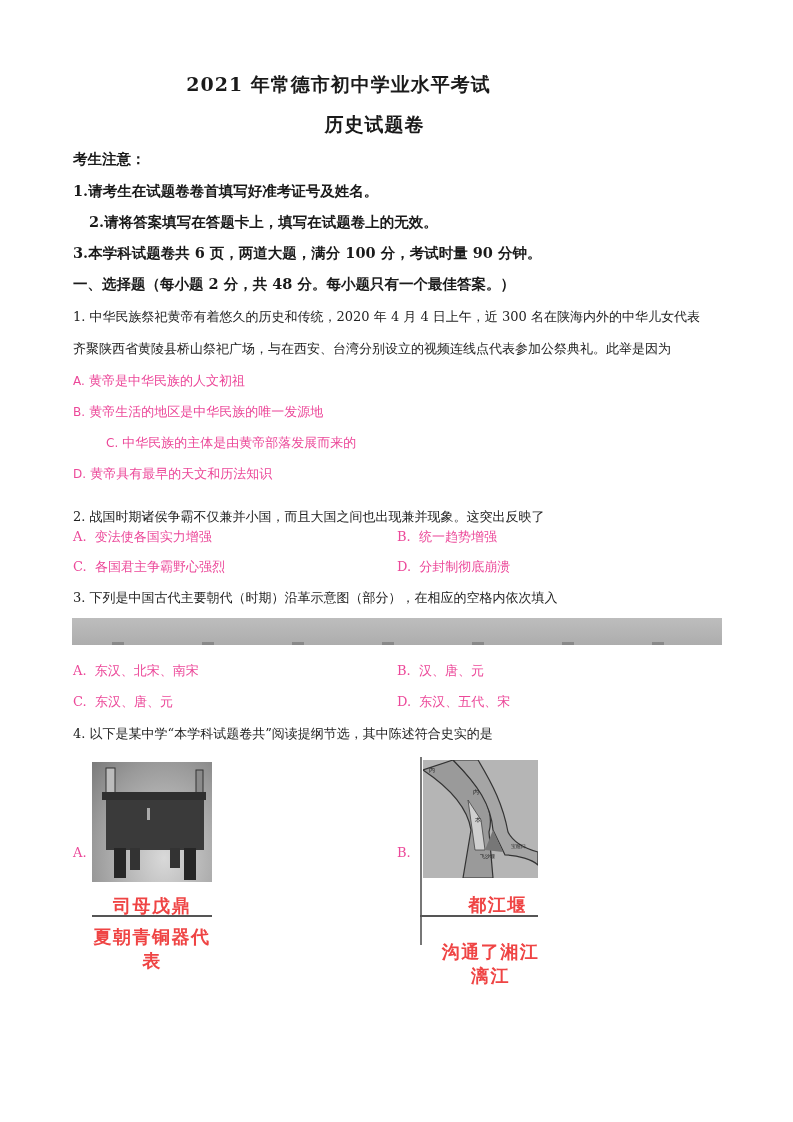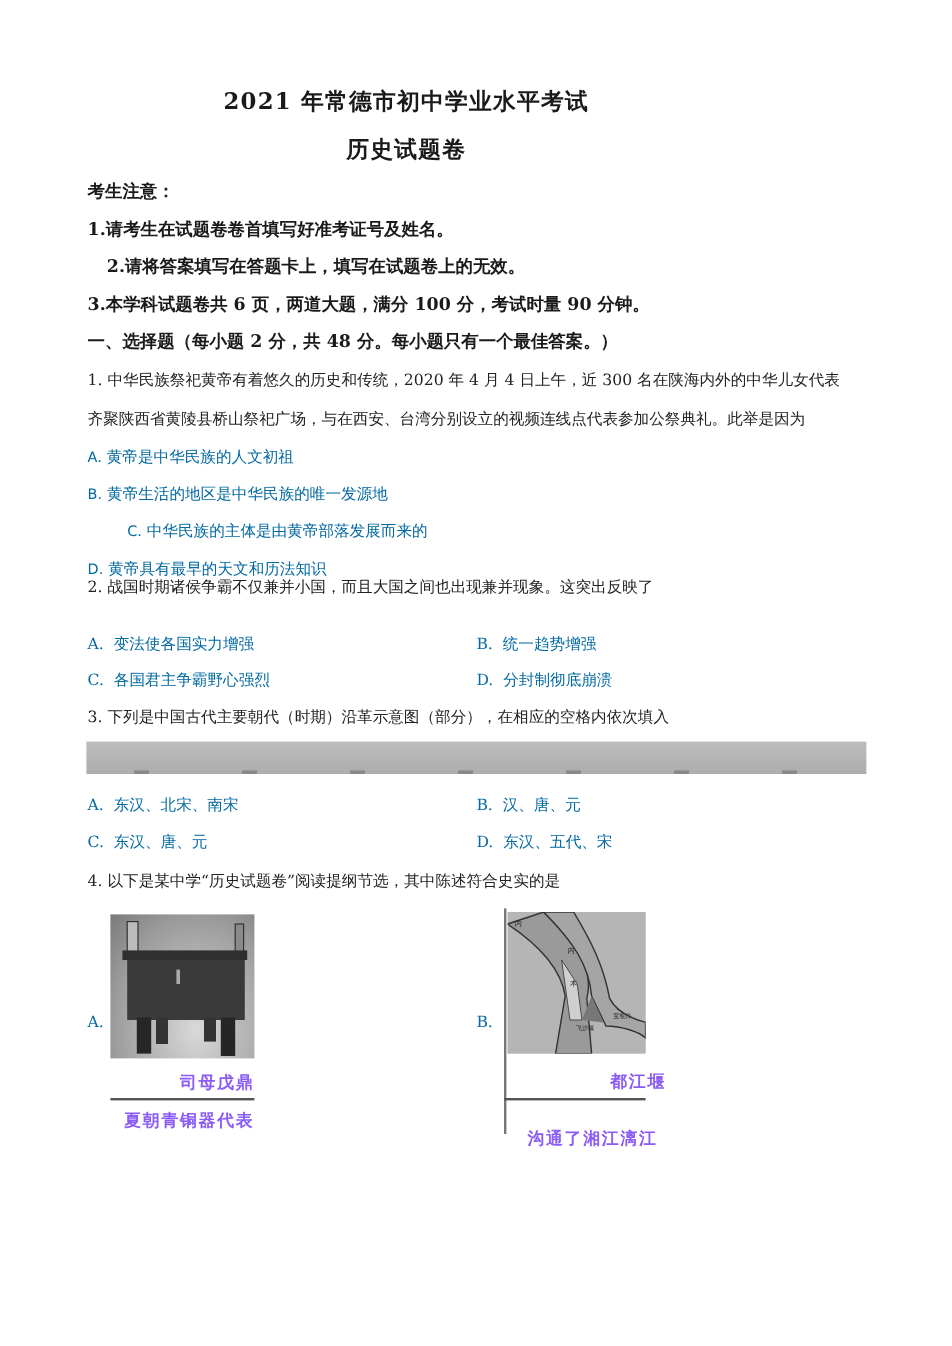--- a/index.html
+++ b/index.html
@@ -2,38 +2,38 @@
 <html><head>
 <meta charset="utf-8">
 <style>
   html, body { margin: 0; padding: 0; background: #ffffff; }
   body { width: 793px; height: 1122px; position: relative; overflow: hidden;
          font-family: "DejaVu Serif", "Liberation Serif", serif; color: #1a1a1a; }
   .abs { position: absolute; white-space: nowrap; }
   .title { font-weight: bold; font-size: 19px; letter-spacing: 1px; width: 677px; text-align: center; left: 0; }
   .notice { font-weight: bold; font-size: 14.5px; left: 73px; }
   .q { font-size: 13px; left: 73px; color: #222; }
-  .opt { font-size: 13px; color: #0369a1; }
+  .opt { font-size: 13px; color: #ec4899; }
   .timeline { position: absolute; left: 72px; top: 618px; width: 650px; height: 27px;
               background: linear-gradient(#bdbdbd, #adadad); overflow: hidden; }
   .timeline span { position: absolute; left: 10px; top: 1px; font-size: 19px;
                    font-weight: bold; color: #2a2a2a; white-space: nowrap; letter-spacing: 0.3px; }
   .timeline .cutoff { position: absolute; left: 0; right: 0; top: 24px; height: 3px;
                       background: repeating-linear-gradient(90deg, transparent 0 40px, #444 40px 52px, transparent 52px 90px); opacity: .35; }
   .figure { position: absolute; }
   .photo { position: absolute; background: radial-gradient(ellipse at 60% 80%, #d9d9d9 0%, #9a9a9a 70%, #7a7a7a 100%); }
-  .caption { position: absolute; font-size: 14px; font-weight: bold; text-align: right; color: #8b5cf6; letter-spacing: 1.5px; }
+  .caption { position: absolute; font-size: 18px; font-weight: bold; text-align: center; color: #ef4444; letter-spacing: 1.5px; }
   .rule { position: absolute; height: 2px; background: #555; }
   .vrule { position: absolute; width: 2px; background: #777; }
 </style>
 </head>
 <body>
 
 <div class="abs title" style="top:72px;">2021 年常德市初中学业水平考试</div>
-<div class="abs title" style="top:112px;">历史试题卷</div>
+<div class="abs title" style="top:112px;padding-left:36px;">历史试题卷</div>
 
 <div class="abs notice" style="top:150px;">考生注意：</div>
 <div class="abs notice" style="top:182px;">1.请考生在试题卷卷首填写好准考证号及姓名。</div>
 <div class="abs notice" style="top:213px;margin-left:16px;">2.请将答案填写在答题卡上，填写在试题卷上的无效。</div>
 <div class="abs notice" style="top:244px;">3.本学科试题卷共 6 页，两道大题，满分 100 分，考试时量 90 分钟。</div>
 <div class="abs notice" style="top:275px;">一、选择题（每小题 2 分，共 48 分。每小题只有一个最佳答案。）</div>
 
 <div class="abs q" style="top:308px;">
   <span>1.</span>
   <span>中华民族祭祀黄帝有着悠久的历史和传统，2020 年 4 月 4 日上午，近 300 名在陕海内外的中华儿女代表</span>
@@ -50,21 +50,21 @@
 </div>
 <div class="abs opt" style="left:73px; top:434px;margin-left:33px;">
   <span style="font-family:'DejaVu Sans',sans-serif;font-size:12px;">C.</span>
   <span>中华民族的主体是由黄帝部落发展而来的</span>
 </div>
 <div class="abs opt" style="left:73px; top:465px;">
   <span style="font-family:'DejaVu Sans',sans-serif;font-size:12px;">D.</span>
   <span>黄帝具有最早的天文和历法知识</span>
 </div>
 
-<div class="abs q" style="top:480px;">
+<div class="abs q" style="top:508px;">
   <span>2.</span>
   <span>战国时期诸侯争霸不仅兼并小国，而且大国之间也出现兼并现象。这突出反映了</span>
 </div>
 <div class="abs opt" style="left:73px; top:528px;">
   <span>A.</span>&nbsp;
   <span>变法使各国实力增强</span>
 </div>
 <div class="abs opt" style="left:397px; top:528px;">
   <span>B.</span>&nbsp;
   <span>统一趋势增强</span>
@@ -97,21 +97,21 @@
   <span>C.</span>&nbsp;
   <span>东汉、唐、元</span>
 </div>
 <div class="abs opt" style="left:397px; top:693px;">
   <span>D.</span>&nbsp;
   <span>东汉、五代、宋</span>
 </div>
 
 <div class="abs q" style="top:725px;">
   <span>4.</span>
-  <span>以下是某中学“历史试题卷”阅读提纲节选，其中陈述符合史实的是</span>
+  <span>以下是某中学“本学科试题卷共”阅读提纲节选，其中陈述符合史实的是</span>
 </div>
 
 <div class="abs opt" style="left:73px; top:845px;">A.</div>
 <div class="figure" style="left:92px; top:762px; width:120px; height:120px;">
   <div class="photo" style="left:0; top:0; width:120px; height:120px;">
     <svg width="120" height="120" viewBox="0 0 120 120">
       <rect x="14" y="6" width="9" height="26" fill="#bcbcbc" stroke="#333" stroke-width="1"></rect>
       <rect x="104" y="8" width="7" height="26" fill="#8a8a8a" stroke="#333" stroke-width="1"></rect>
       <rect x="10" y="30" width="104" height="8" fill="#2f2f2f"></rect>
       <rect x="14" y="38" width="98" height="50" fill="#3a3a3a"></rect>

